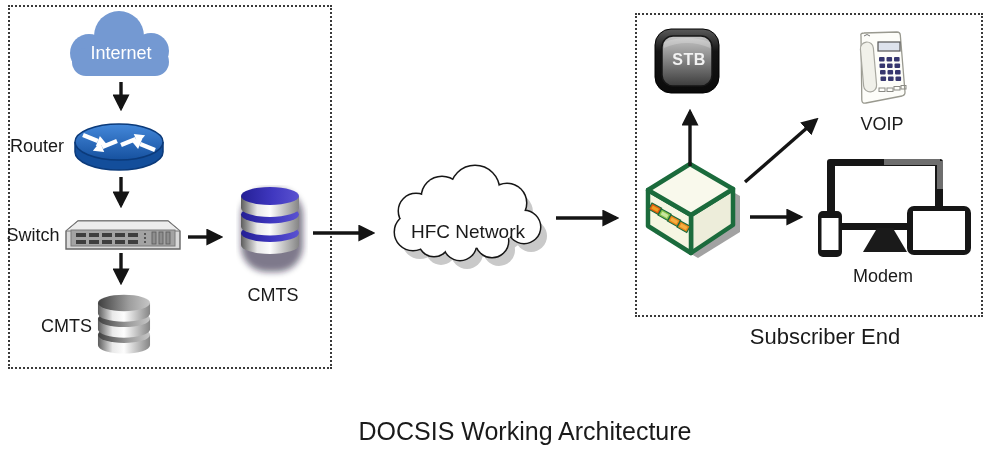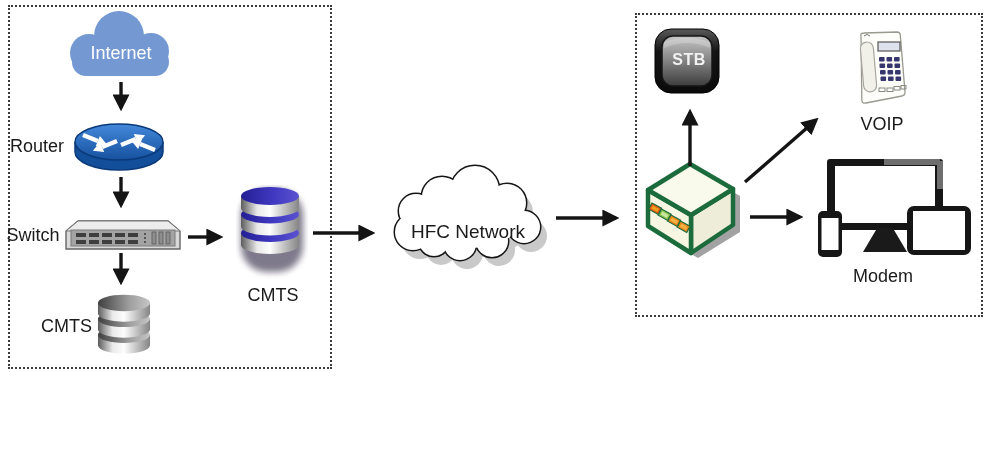--- a/index.html
+++ b/index.html
@@ -250,21 +250,23 @@
     <rect x="23" y="18" width="100" height="57" fill="#ffffff"></rect>
     <polygon points="64,82 82,82 95,104 51,104" fill="#1a1a1a"></polygon>
     <rect x="64" y="80" width="18" height="6" fill="#1a1a1a"></rect>
     <rect x="6" y="63" width="24" height="46" rx="5" fill="#161616"></rect>
     <rect x="9.5" y="70" width="17" height="32" fill="#ffffff"></rect>
     <rect x="95" y="58" width="64" height="49" rx="7" fill="#161616"></rect>
     <rect x="101" y="63" width="52" height="39" fill="#ffffff"></rect>
   </svg>
   <div class="label node-label" style="left:853px;top:267px;width:60px;">Modem</div>
 
-
+  <div class="label group-label" style="left:735px;top:325px;width:180px;font-size:22px;">Subscriber End</div>
+
+  <div class="label title-label" style="left:300px;top:418px;width:450px;">DOCSIS Working Architecture</div>
 
   <svg class="abs" style="left:0;top:0;pointer-events:none;" width="1000" height="456" viewBox="0 0 1000 456">
     <defs>
       <marker id="ah" viewBox="0 0 10 10" refX="8" refY="5" markerWidth="5" markerHeight="5" orient="auto">
         <path d="M0 0 L10 5 L0 10 Z" fill="#141414"></path>
       </marker>
     </defs>
     <g stroke="#141414" stroke-width="3.4" marker-end="url(#ah)">
       <line x1="121" y1="82" x2="121" y2="108"></line>
       <line x1="121" y1="177" x2="121" y2="205"></line>

